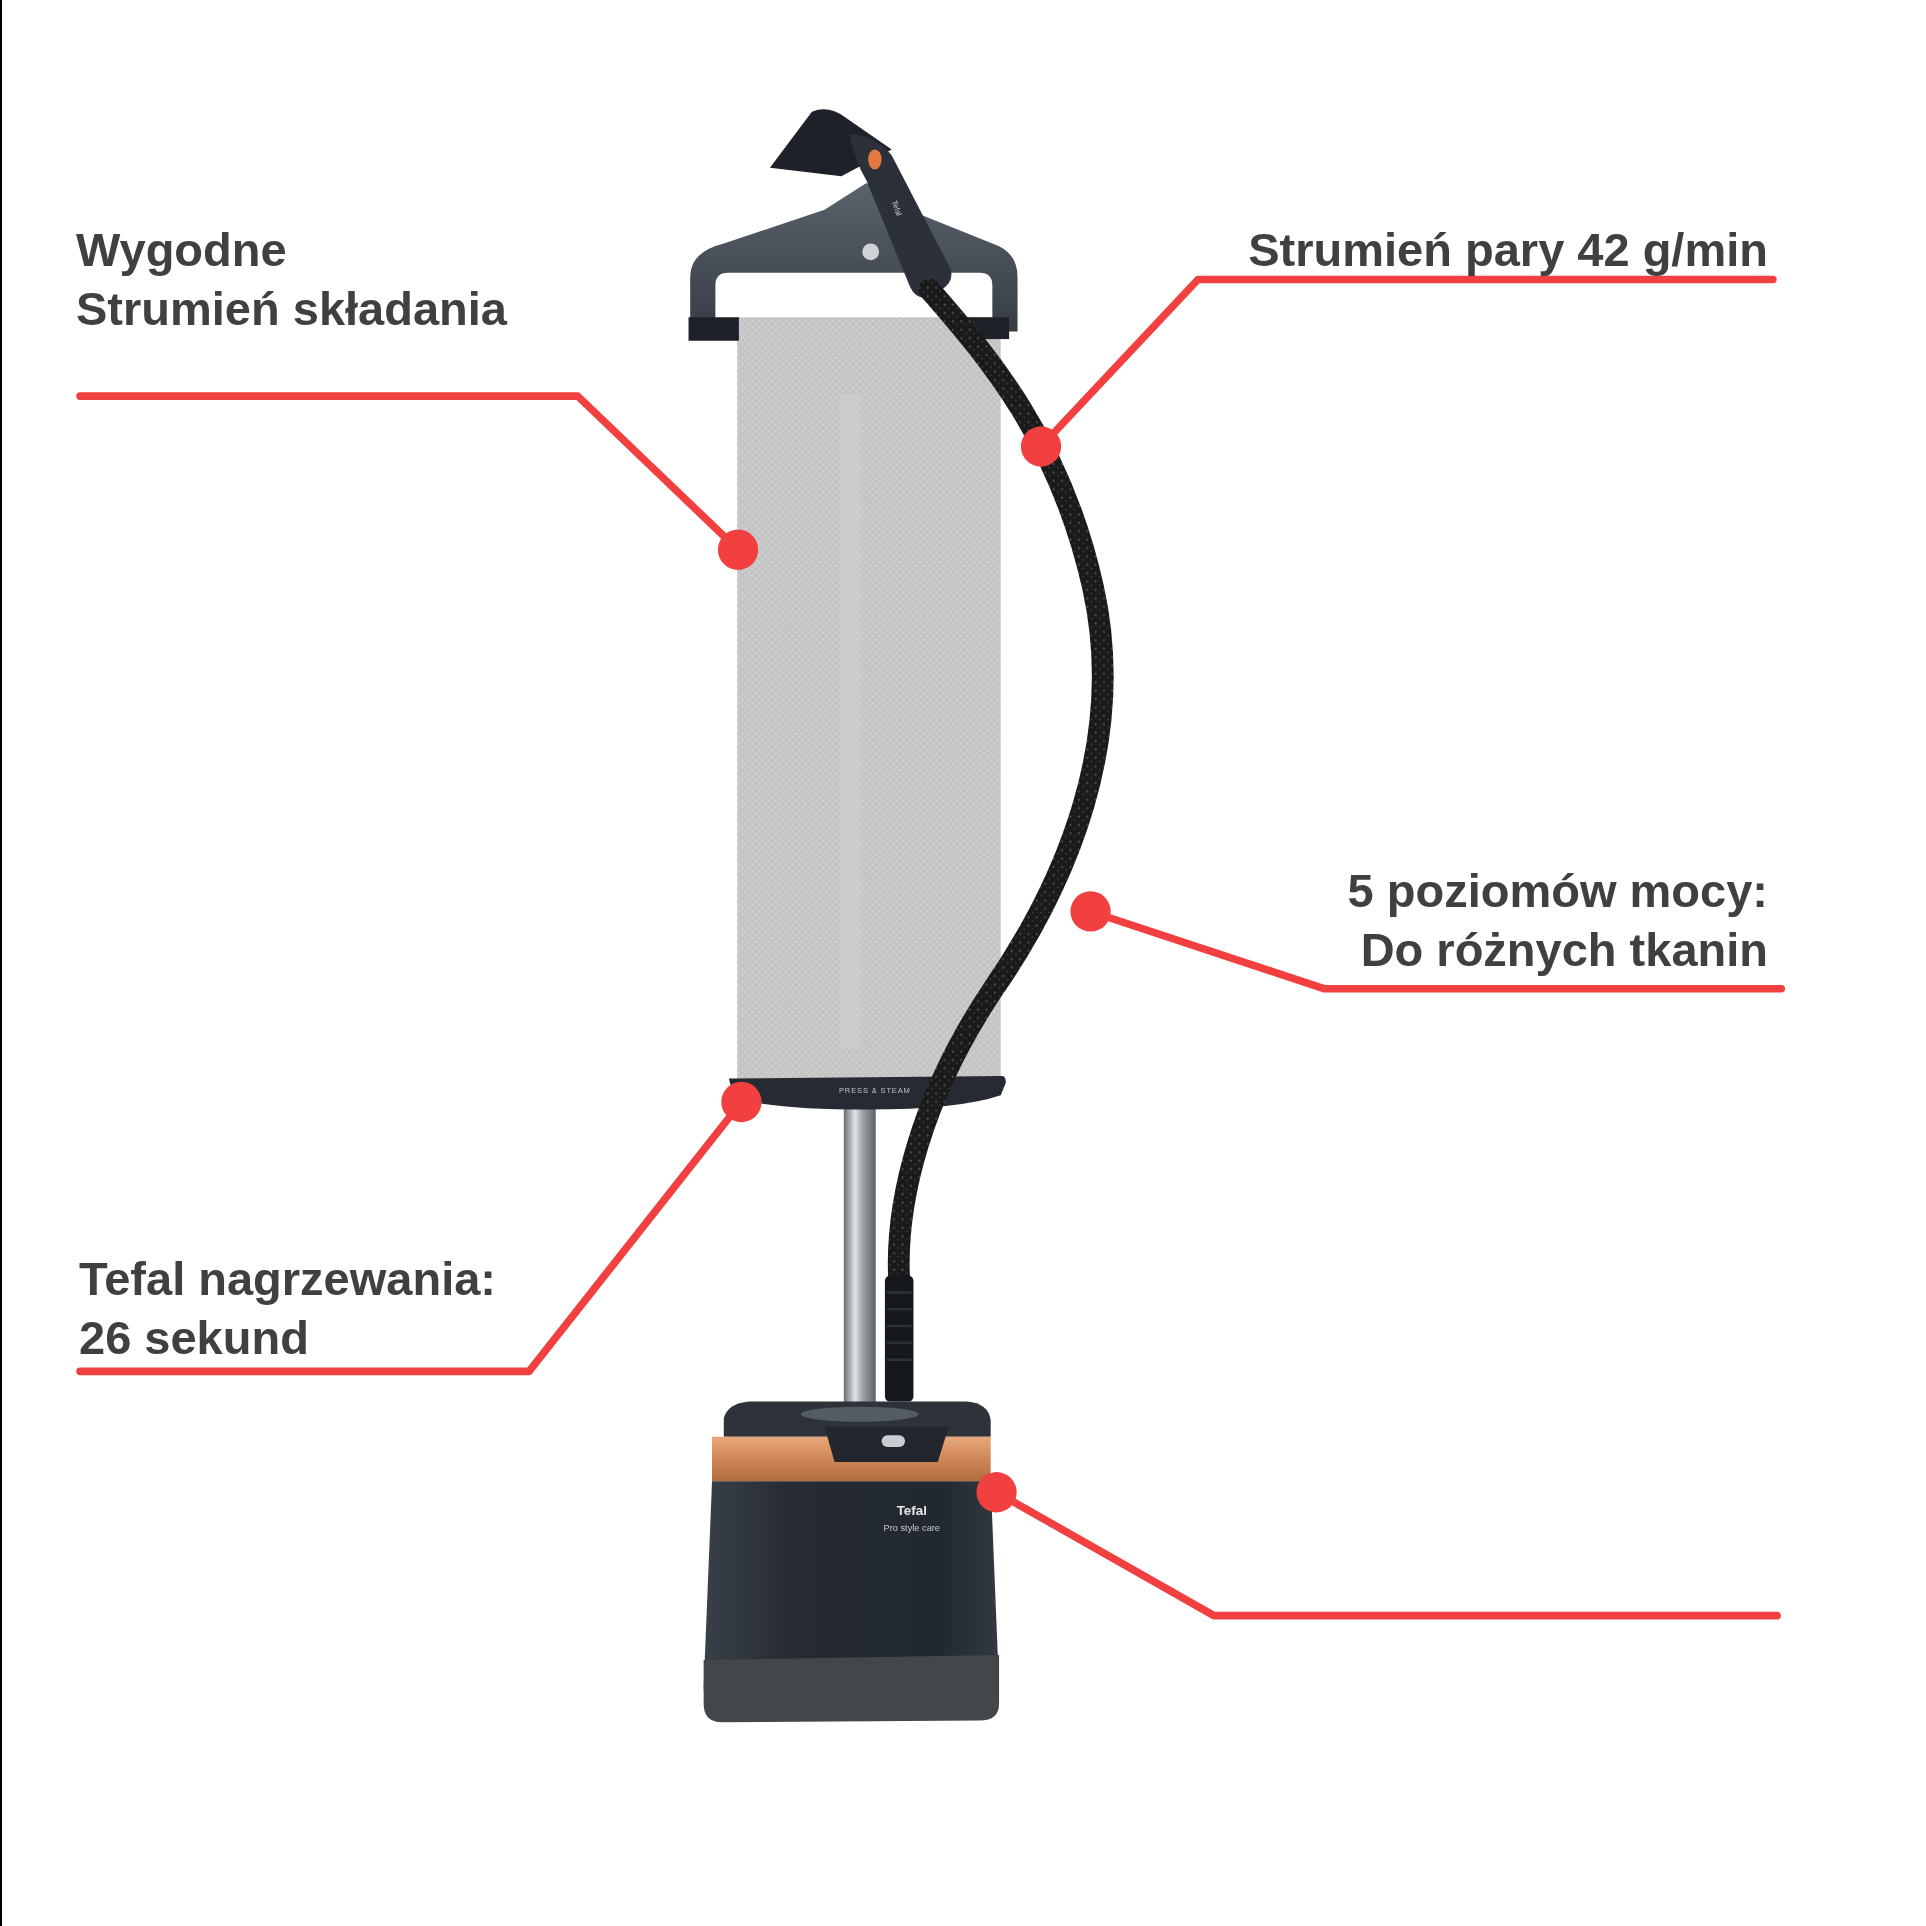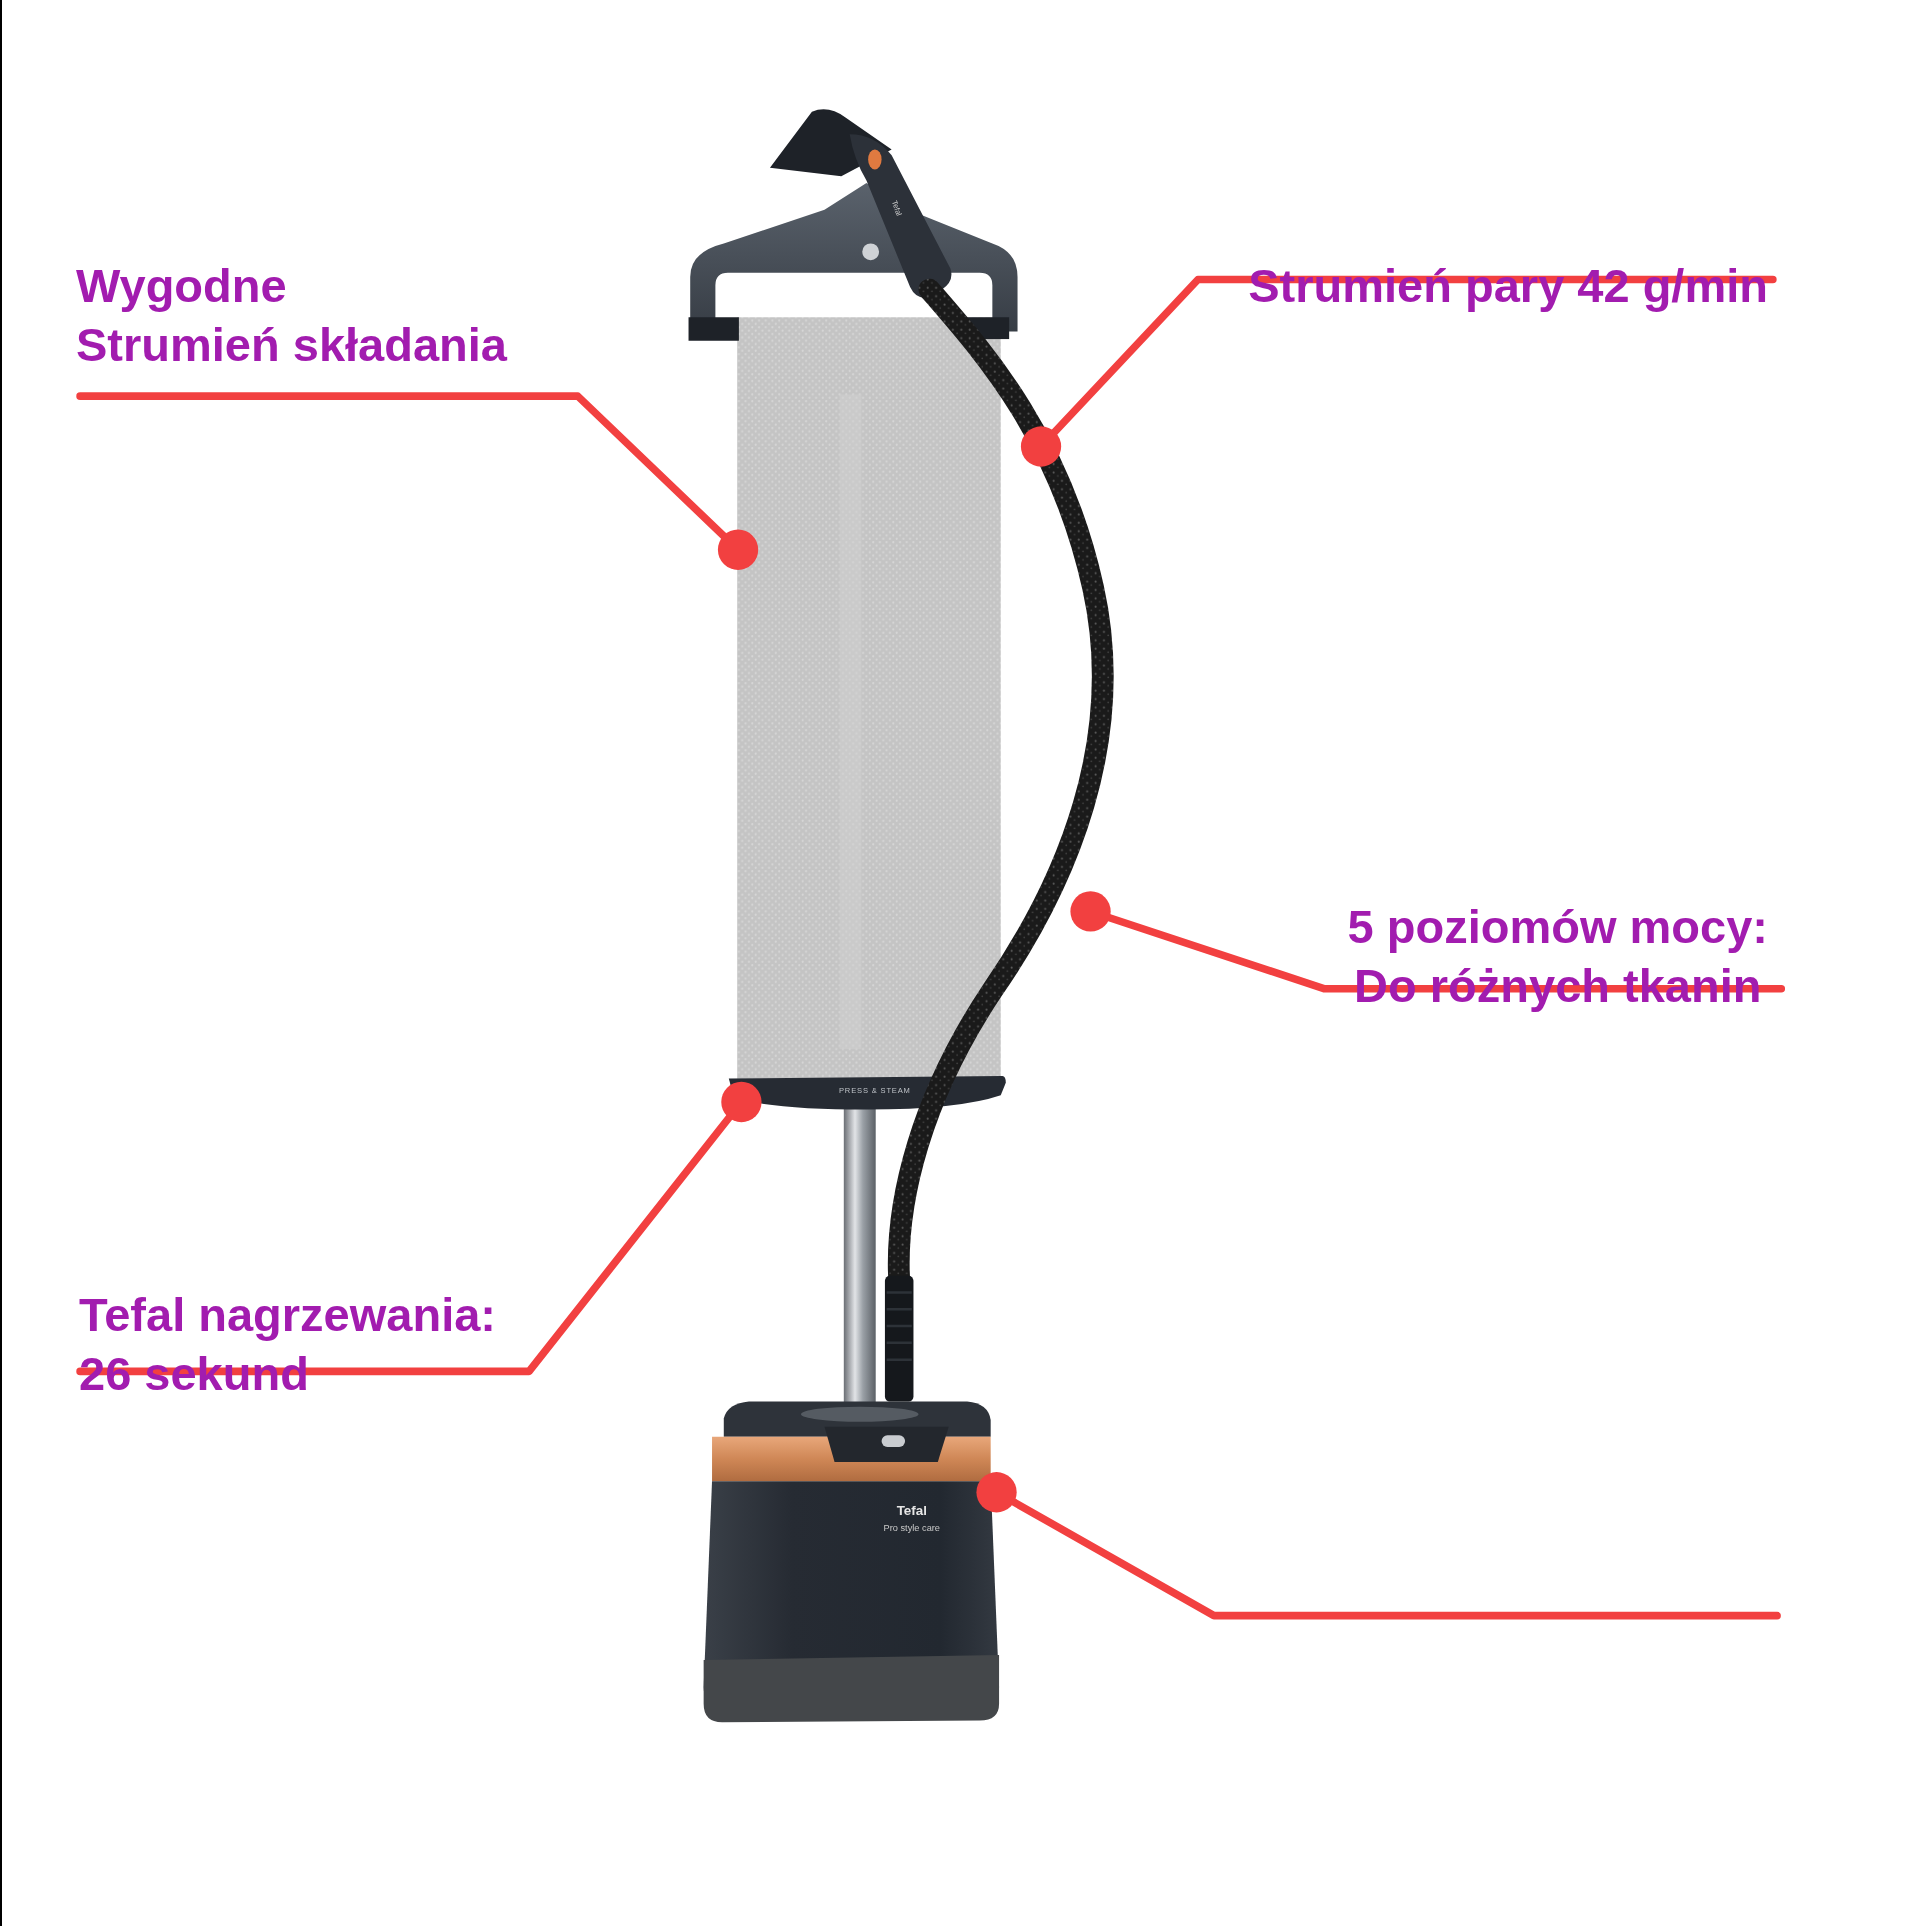--- a/index.html
+++ b/index.html
@@ -24,27 +24,26 @@
       top: 0;
       width: 1927px;
       height: 1927px;
     }
     .label {
       position: absolute;
       font-family: "Liberation Sans", sans-serif;
       font-weight: bold;
       font-size: 47px;
       line-height: 59px;
-      color: #a21caf;
+      color: #404040;
       letter-spacing: 0px;
       white-space: nowrap;
-      margin-top: 36px;
     }
     .label .line { display: block; }
-    .label.right { text-align: center; }
+    .label.right { text-align: right; }
   </style>
 </head>
 <body>
 
 <div class="canvas">
 
   <svg class="art" viewBox="0 0 2296 2296" xmlns="http://www.w3.org/2000/svg">
     <defs>
       <pattern id="mesh" width="8" height="8" patternUnits="userSpaceOnUse">
         <rect width="8" height="8" fill="#c4c4c4"></rect>

